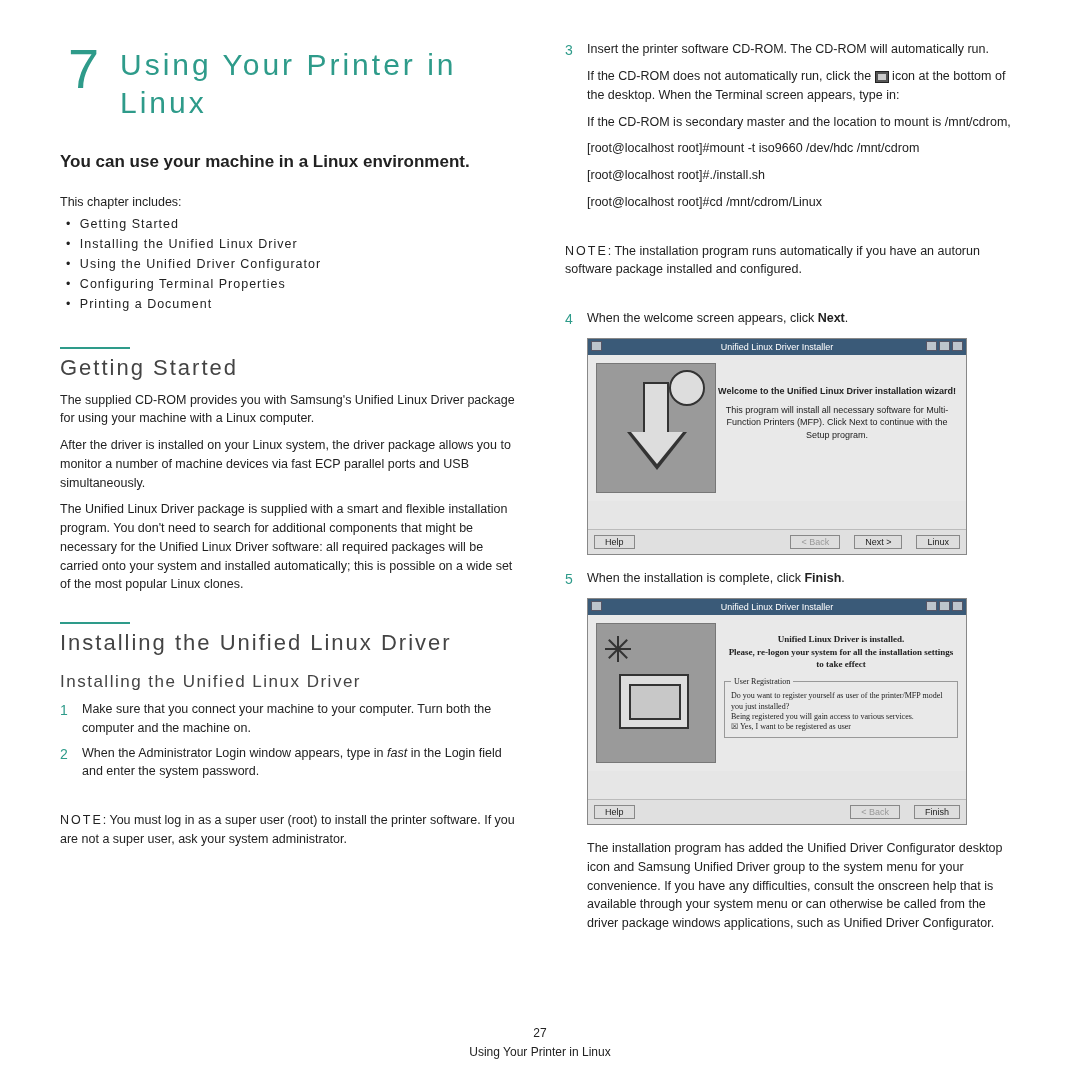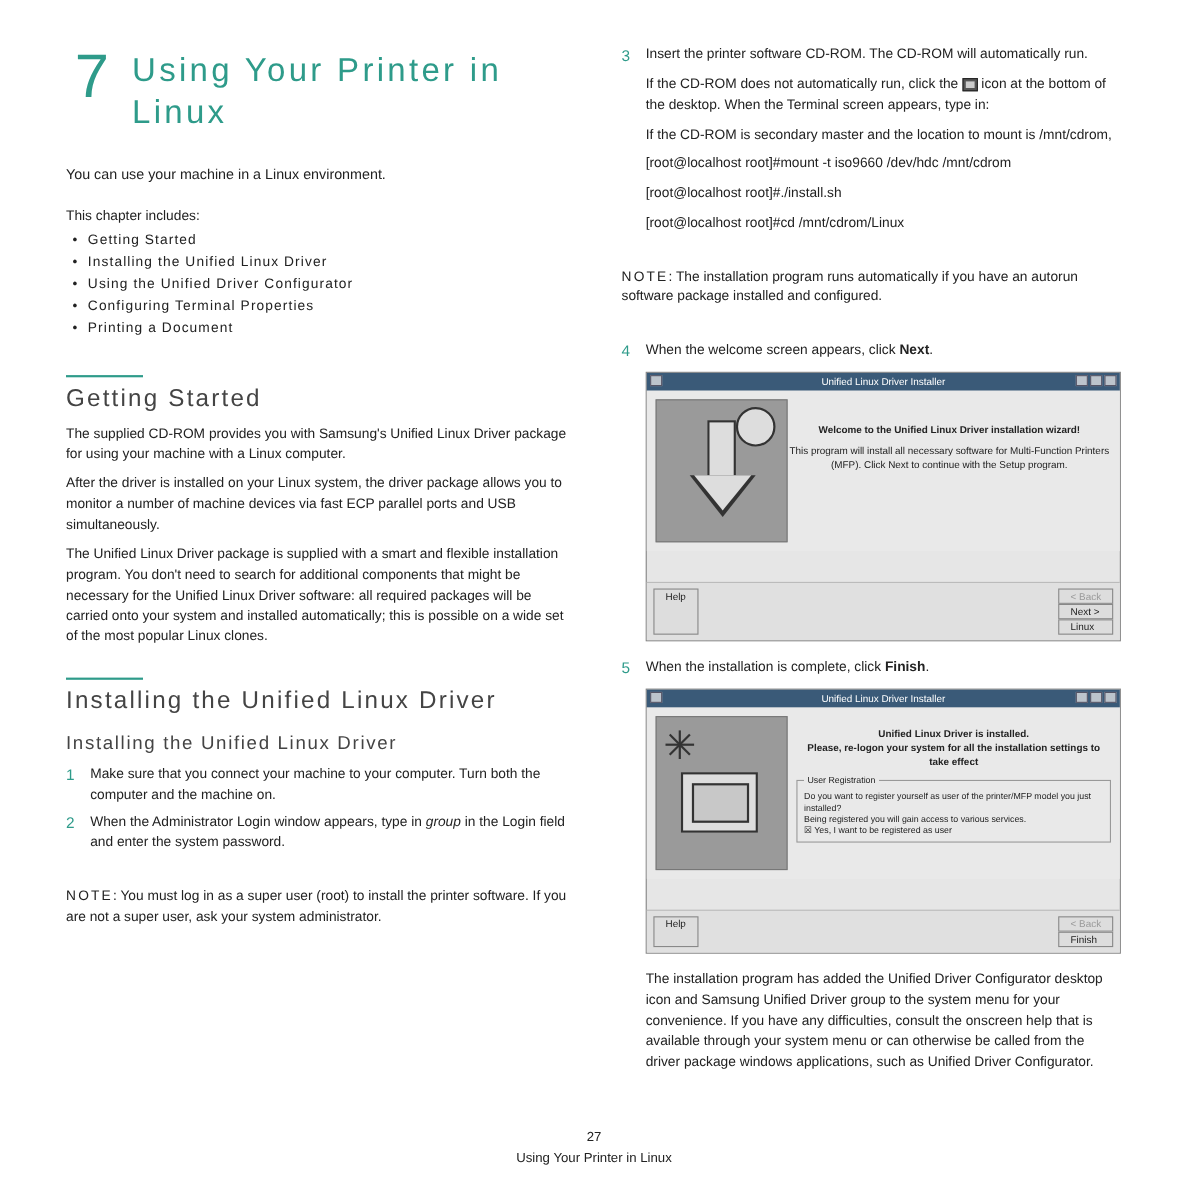--- a/index.html
+++ b/index.html
@@ -33,23 +33,24 @@
     margin-left: 60px;
     font-size: 30px;
     color: #2e9b8a;
     letter-spacing: 3px;
     font-weight: 400;
     line-height: 1.25;
     margin-bottom: 28px;
     margin-top: 6px;
   }
   .intro {
-    font-size: 13px;
+    font-size: 17px;
     line-height: 1.5;
     margin-bottom: 20px;
+    font-weight: bold;
   }
   .includes {
     font-size: 12.5px;
     margin-bottom: 8px;
   }
   ul.toc {
     list-style: none;
     font-size: 12.5px;
     letter-spacing: 1px;
     margin-bottom: 36px;
@@ -116,21 +117,21 @@
     border: 1px solid #222;
     vertical-align: middle;
     position: relative;
   }
   .term-icon::after{
     content:""; position:absolute; left:2px; top:2px; width:8px; height:6px; background:#ccc;
   }
   
   .dlg {
     margin: 8px 0 14px 22px;
-    width: 432px;
+    width: 380px;
     border: 1px solid #888;
     background: #e6e6e6;
     font-size: 9px;
   }
   .dlg .titlebar {
     background: #3a5a78;
     color: #fff;
     padding: 3px 6px;
     text-align: center;
     font-size: 9px;
@@ -172,23 +173,23 @@
     border-top: 1px solid #bbb;
     background:#e0e0e0;
     margin-top:28px;
   }
   .dlg .btn {
     border: 1px solid #888;
     background: #ddd;
     padding: 1px 10px;
     font-size: 9px;
   }
-  .dlg .btngroup{ display:flex; gap:0;flex-direction:column;}
+  .dlg .btngroup{ display:flex; gap:14px;}
   .dlg2 .content{ display:block; padding:8px; }
-  .dlg2 .top{ display:flex; gap:8px; }
+  .dlg2 .top{ display:flex; gap:8px;font-family:Liberation Serif, serif; }
   .dlg2 .illus{ height:140px; }
   .dlg2 .msg{ padding-top:10px; text-align:center; }
   .dlg2 fieldset{
     border:1px solid #999; margin-top:0; padding:4px 6px; text-align:left; font-size:8px; line-height:1.3;
   }
   .dlg2 legend{ font-size:8px; padding:0 3px;}
   .arrow{
     position:absolute; left:30px; top:18px; width:60px; height:95px;
   }
   .arrow .shaft{ position:absolute; left:16px; top:0; width:26px; height:55px; background:#ddd; border:2px solid #333;}
@@ -236,21 +237,21 @@
     <div class="h1">Installing the Unified Linux Driver</div>
     <div class="h2">Installing the Unified Linux Driver</div>
 
     <div class="step">
       <div class="num">1</div>
       <div class="body">Make sure that you connect your machine to your computer. Turn both the computer and the machine on.</div>
     </div>
     <div class="step">
       <div class="num">2</div>
       <div class="body">
-        <span>When the Administrator Login window appears, type in </span><i>group</i><span> in the Login field and enter the system password.</span>
+        <span>When the Administrator Login window appears, type in </span><i>fast</i><span> in the Login field and enter the system password.</span>
       </div>
     </div>
 
     <div class="note">
       <span class="label">NOTE</span><span>: You must log in as a super user (root) to install the printer software. If you are not a super user, ask your system administrator.</span>
     </div>
   </div>
 
   <div class="col">
     <div class="step">

